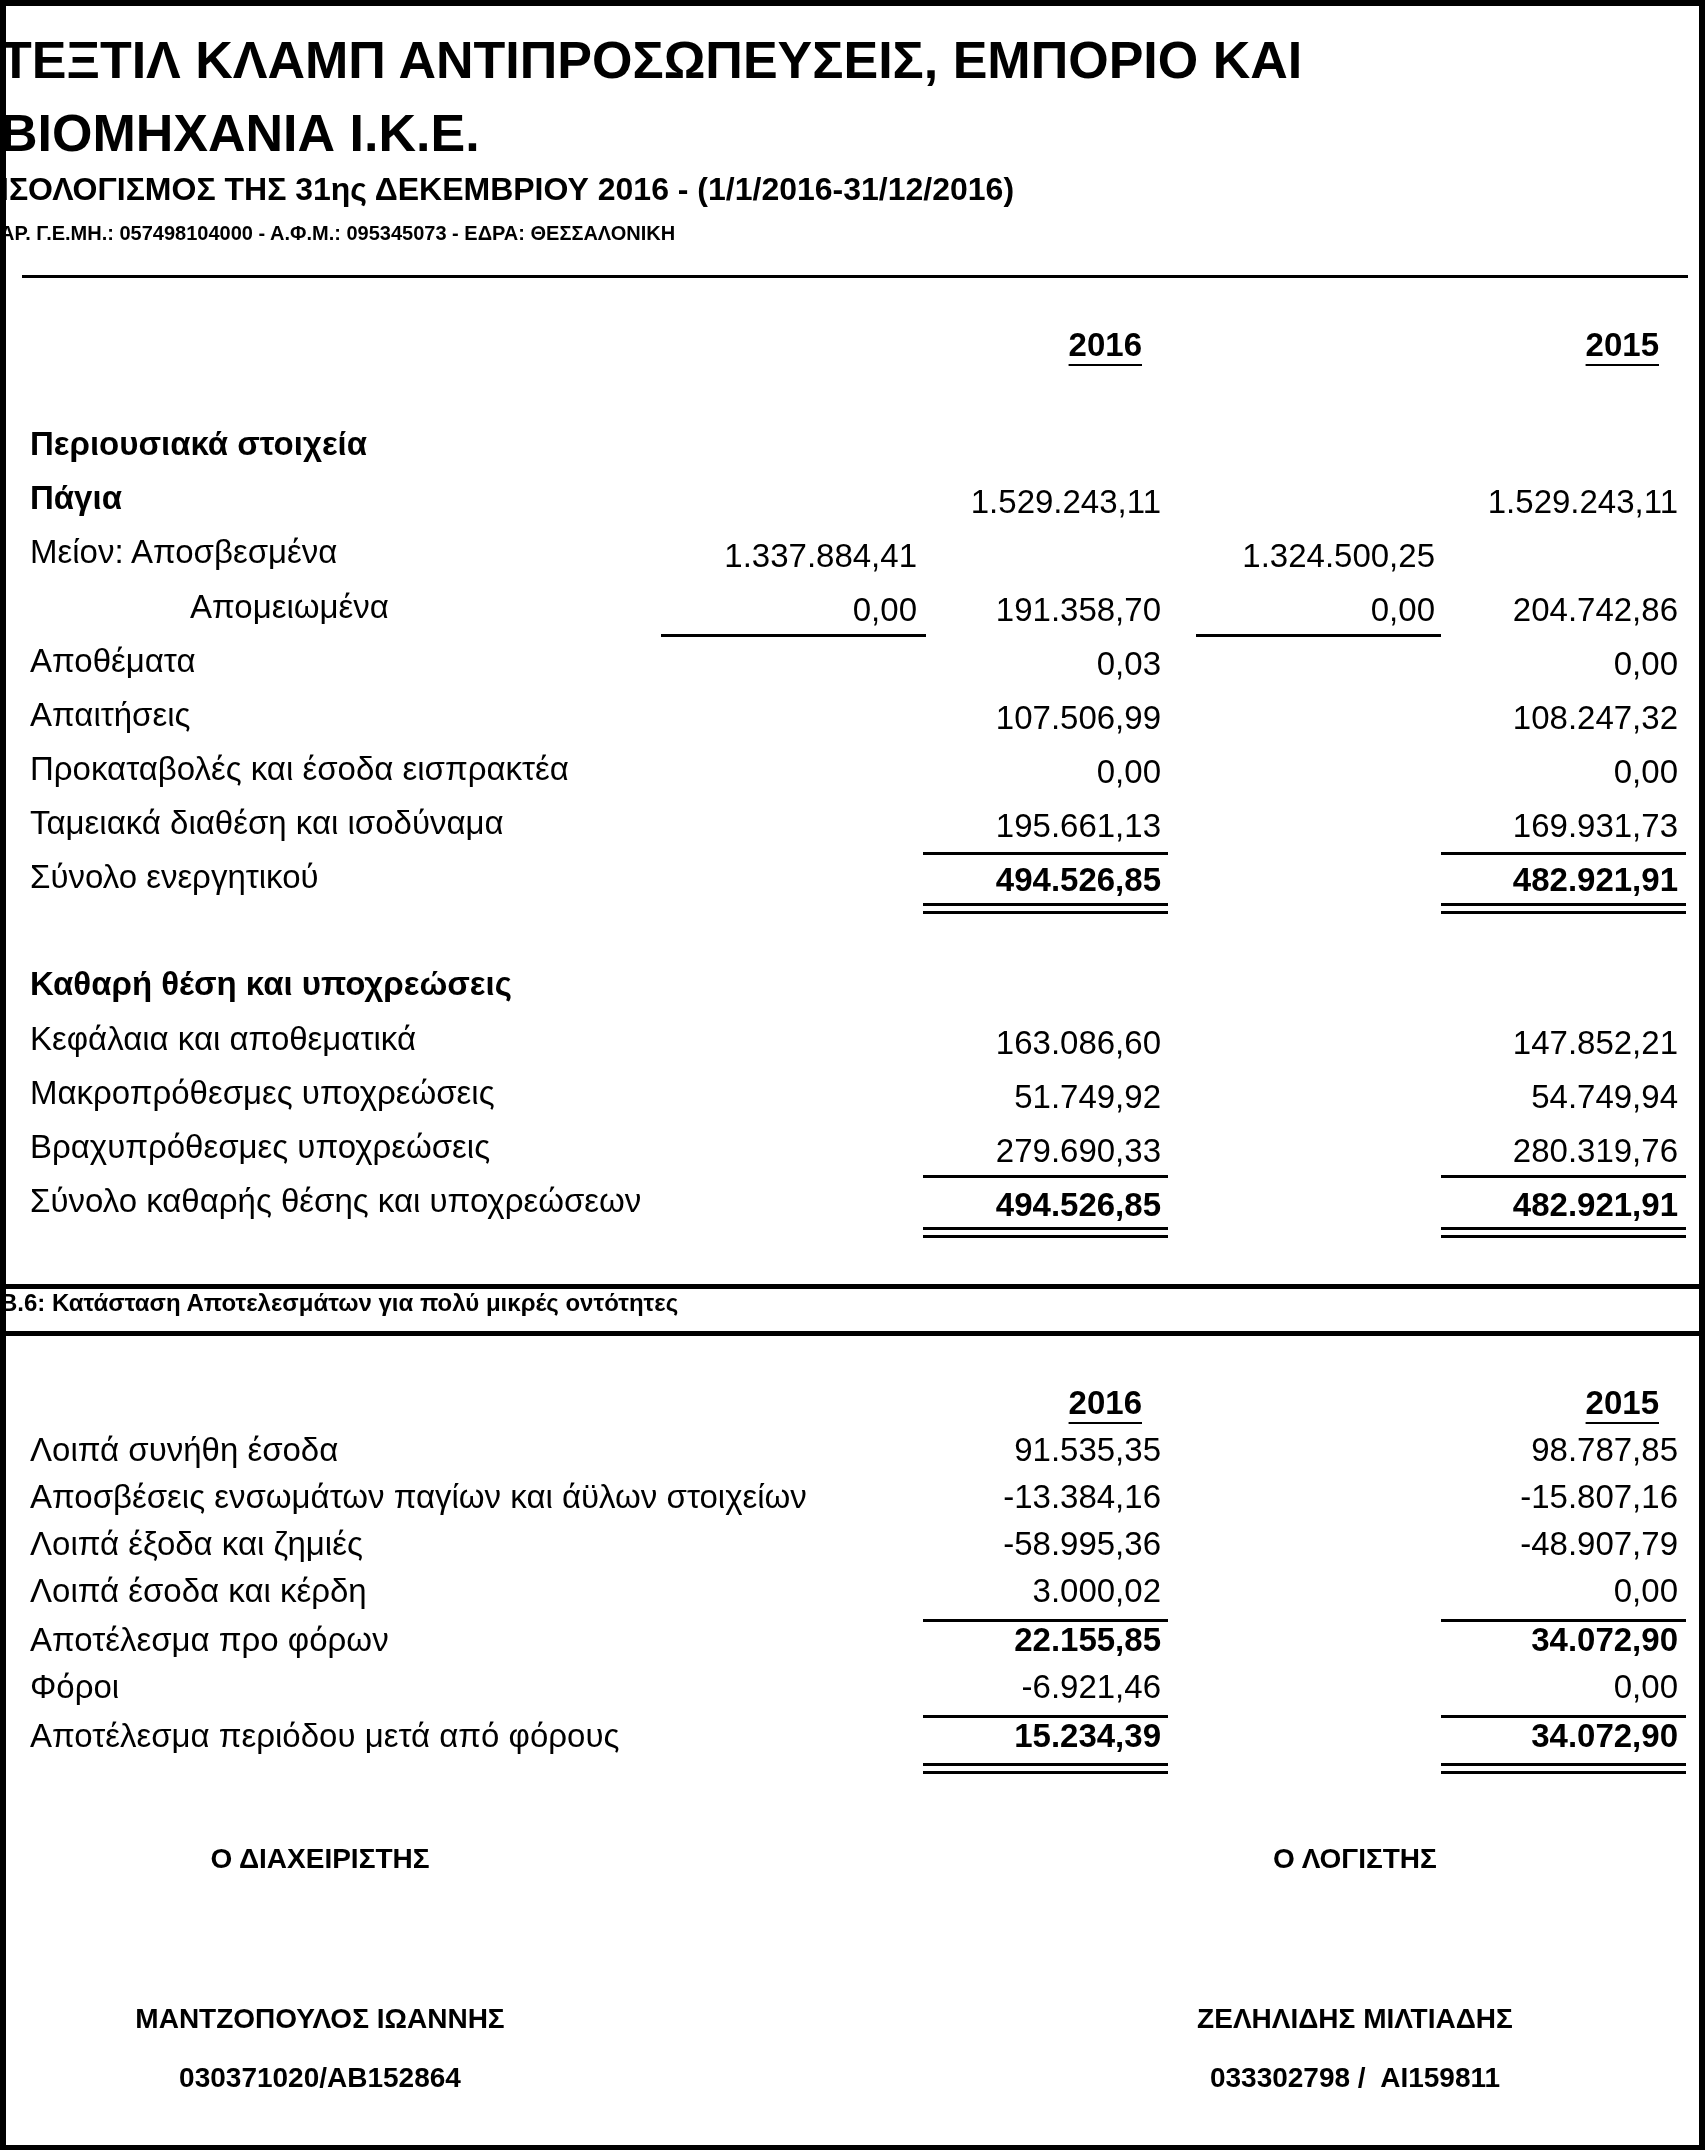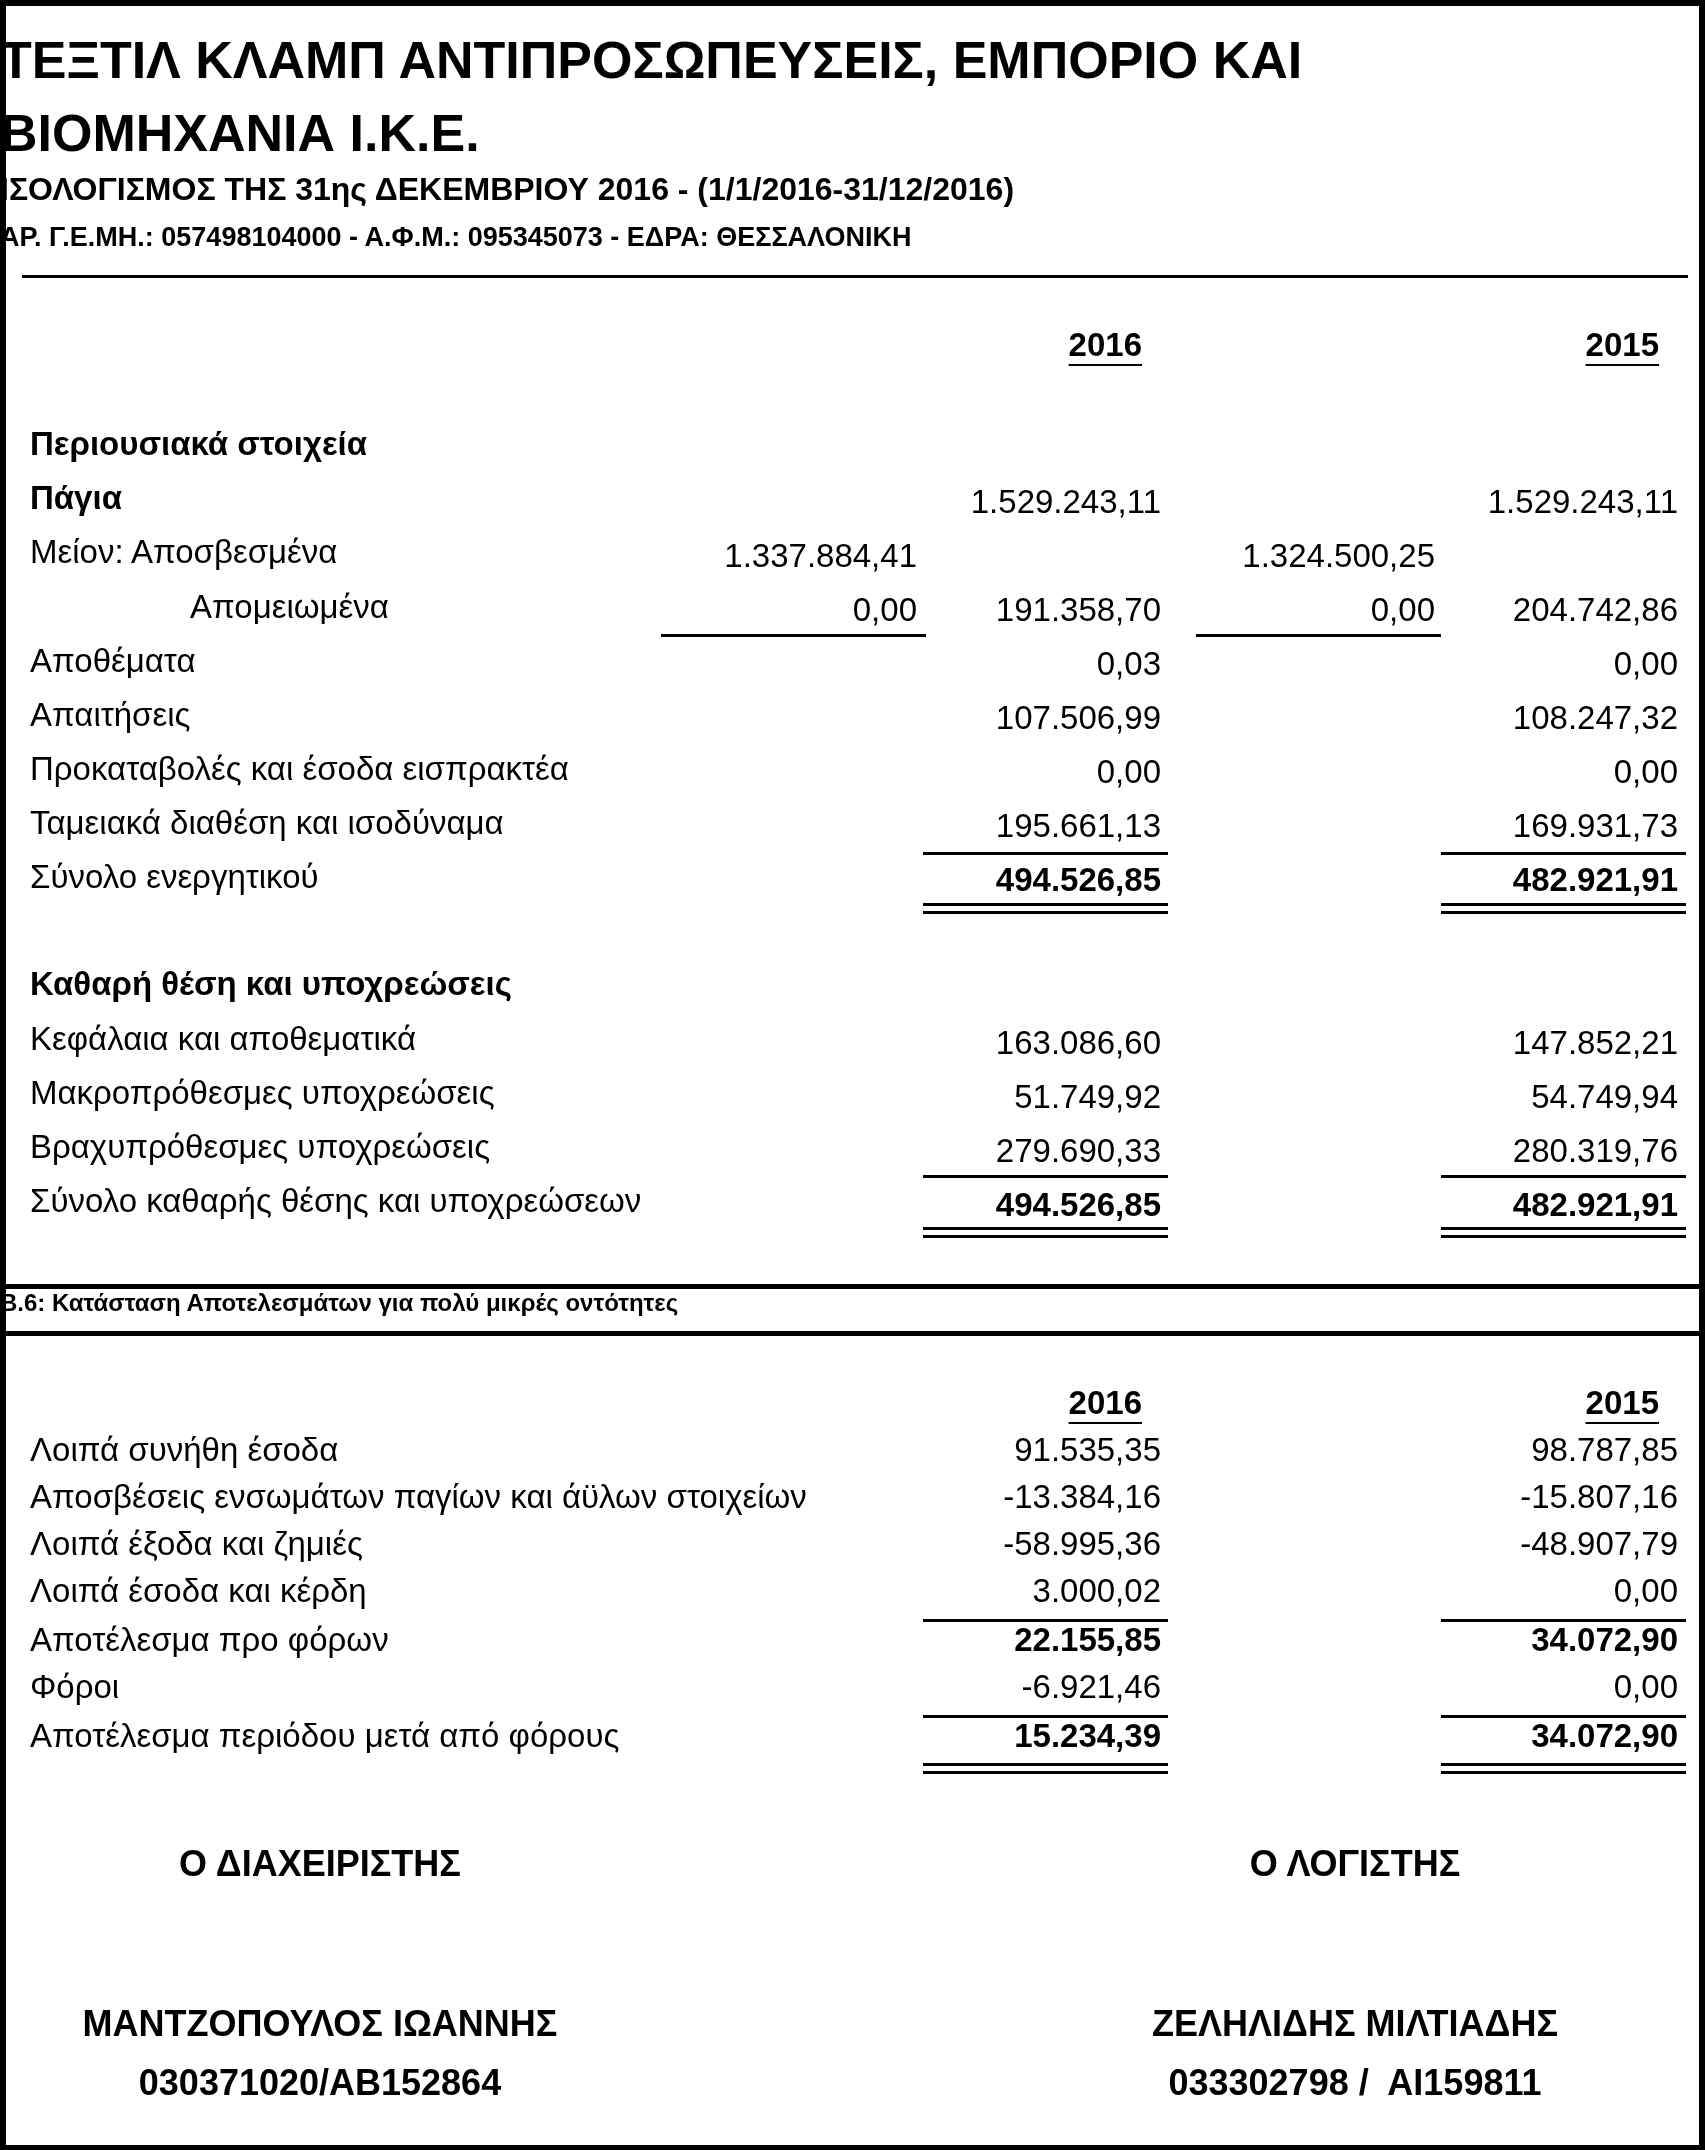--- a/index.html
+++ b/index.html
@@ -8,40 +8,40 @@
     font-family: "Liberation Sans", sans-serif; color: #000;
   }
   .frame {
     position: absolute; left: 0; top: 0; width: 1705px; height: 2151px;
     box-sizing: border-box; border: 6px solid #000;
   }
   .abs { position: absolute; white-space: nowrap; }
   .center { left: 0; width: 1705px; text-align: left; }
   .title { font-weight: bold; font-size: 52px; line-height: 61px; }
   .subtitle { font-weight: bold; font-size: 32px; }
-  .meta { font-weight: bold; font-size: 27px; }
+  .meta { font-weight: bold; font-size: 20px; }
   .hr { position: absolute; background: #000; }
   .year { font-weight: bold; font-size: 33px; text-decoration: underline; text-underline-offset: 7.6px; text-decoration-thickness: 2.3px; }
   .lbl { font-size: 33px; left: 30px; }
   .lbl.bold { font-weight: bold; }
   .lbl.indent { left: 190px; }
   .num { font-size: 33px; text-align: right; }
   .num.bold { font-weight: bold; }
   .c1 { left: 658px; width: 259px; }   
   .c2 { left: 902px; width: 259px; }  
   .c3 { left: 1176px; width: 259px; }  
   .c4 { left: 1419px; width: 259px; }  
   .line { position: absolute; height: 3px; background: #000; }
   .dbl { position: absolute; height: 10.7px; border-top: 3.8px solid #000; border-bottom: 3.8px solid #000; box-sizing: border-box; }
   .m16 { left: 923px; width: 245px; }
   .m15 { left: 1441px; width: 245px; }
   .s16 { left: 661px; width: 265px; }
   .s15 { left: 1196px; width: 245px; }
   .section-bar { font-weight: bold; font-size: 24px; }
-  .sig { font-weight: bold; font-size: 36px; text-align: center; }
+  .sig { font-weight: bold; font-size: 28px; text-align: center; }
 </style>
 </head>
 <body>
 
 <div class="frame"></div>
 
 <div class="abs center title" style="top:30px;">ΤΕΞΤΙΛ ΚΛΑΜΠ ΑΝΤΙΠΡΟΣΩΠΕΥΣΕΙΣ, ΕΜΠΟΡΙΟ ΚΑΙ</div>
 <div class="abs center title" style="top:103px;">ΒΙΟΜΗΧΑΝΙΑ Ι.Κ.Ε.</div>
 <div class="abs center subtitle" style="top:171px;">ΙΣΟΛΟΓΙΣΜΟΣ ΤΗΣ 31ης ΔΕΚΕΜΒΡΙΟΥ 2016 - (1/1/2016-31/12/2016)</div>
 <div class="abs center meta" style="top:222px;">ΑΡ. Γ.Ε.ΜΗ.: 057498104000 - Α.Φ.Μ.: 095345073 - ΕΔΡΑ: ΘΕΣΣΑΛΟΝΙΚΗ</div>

